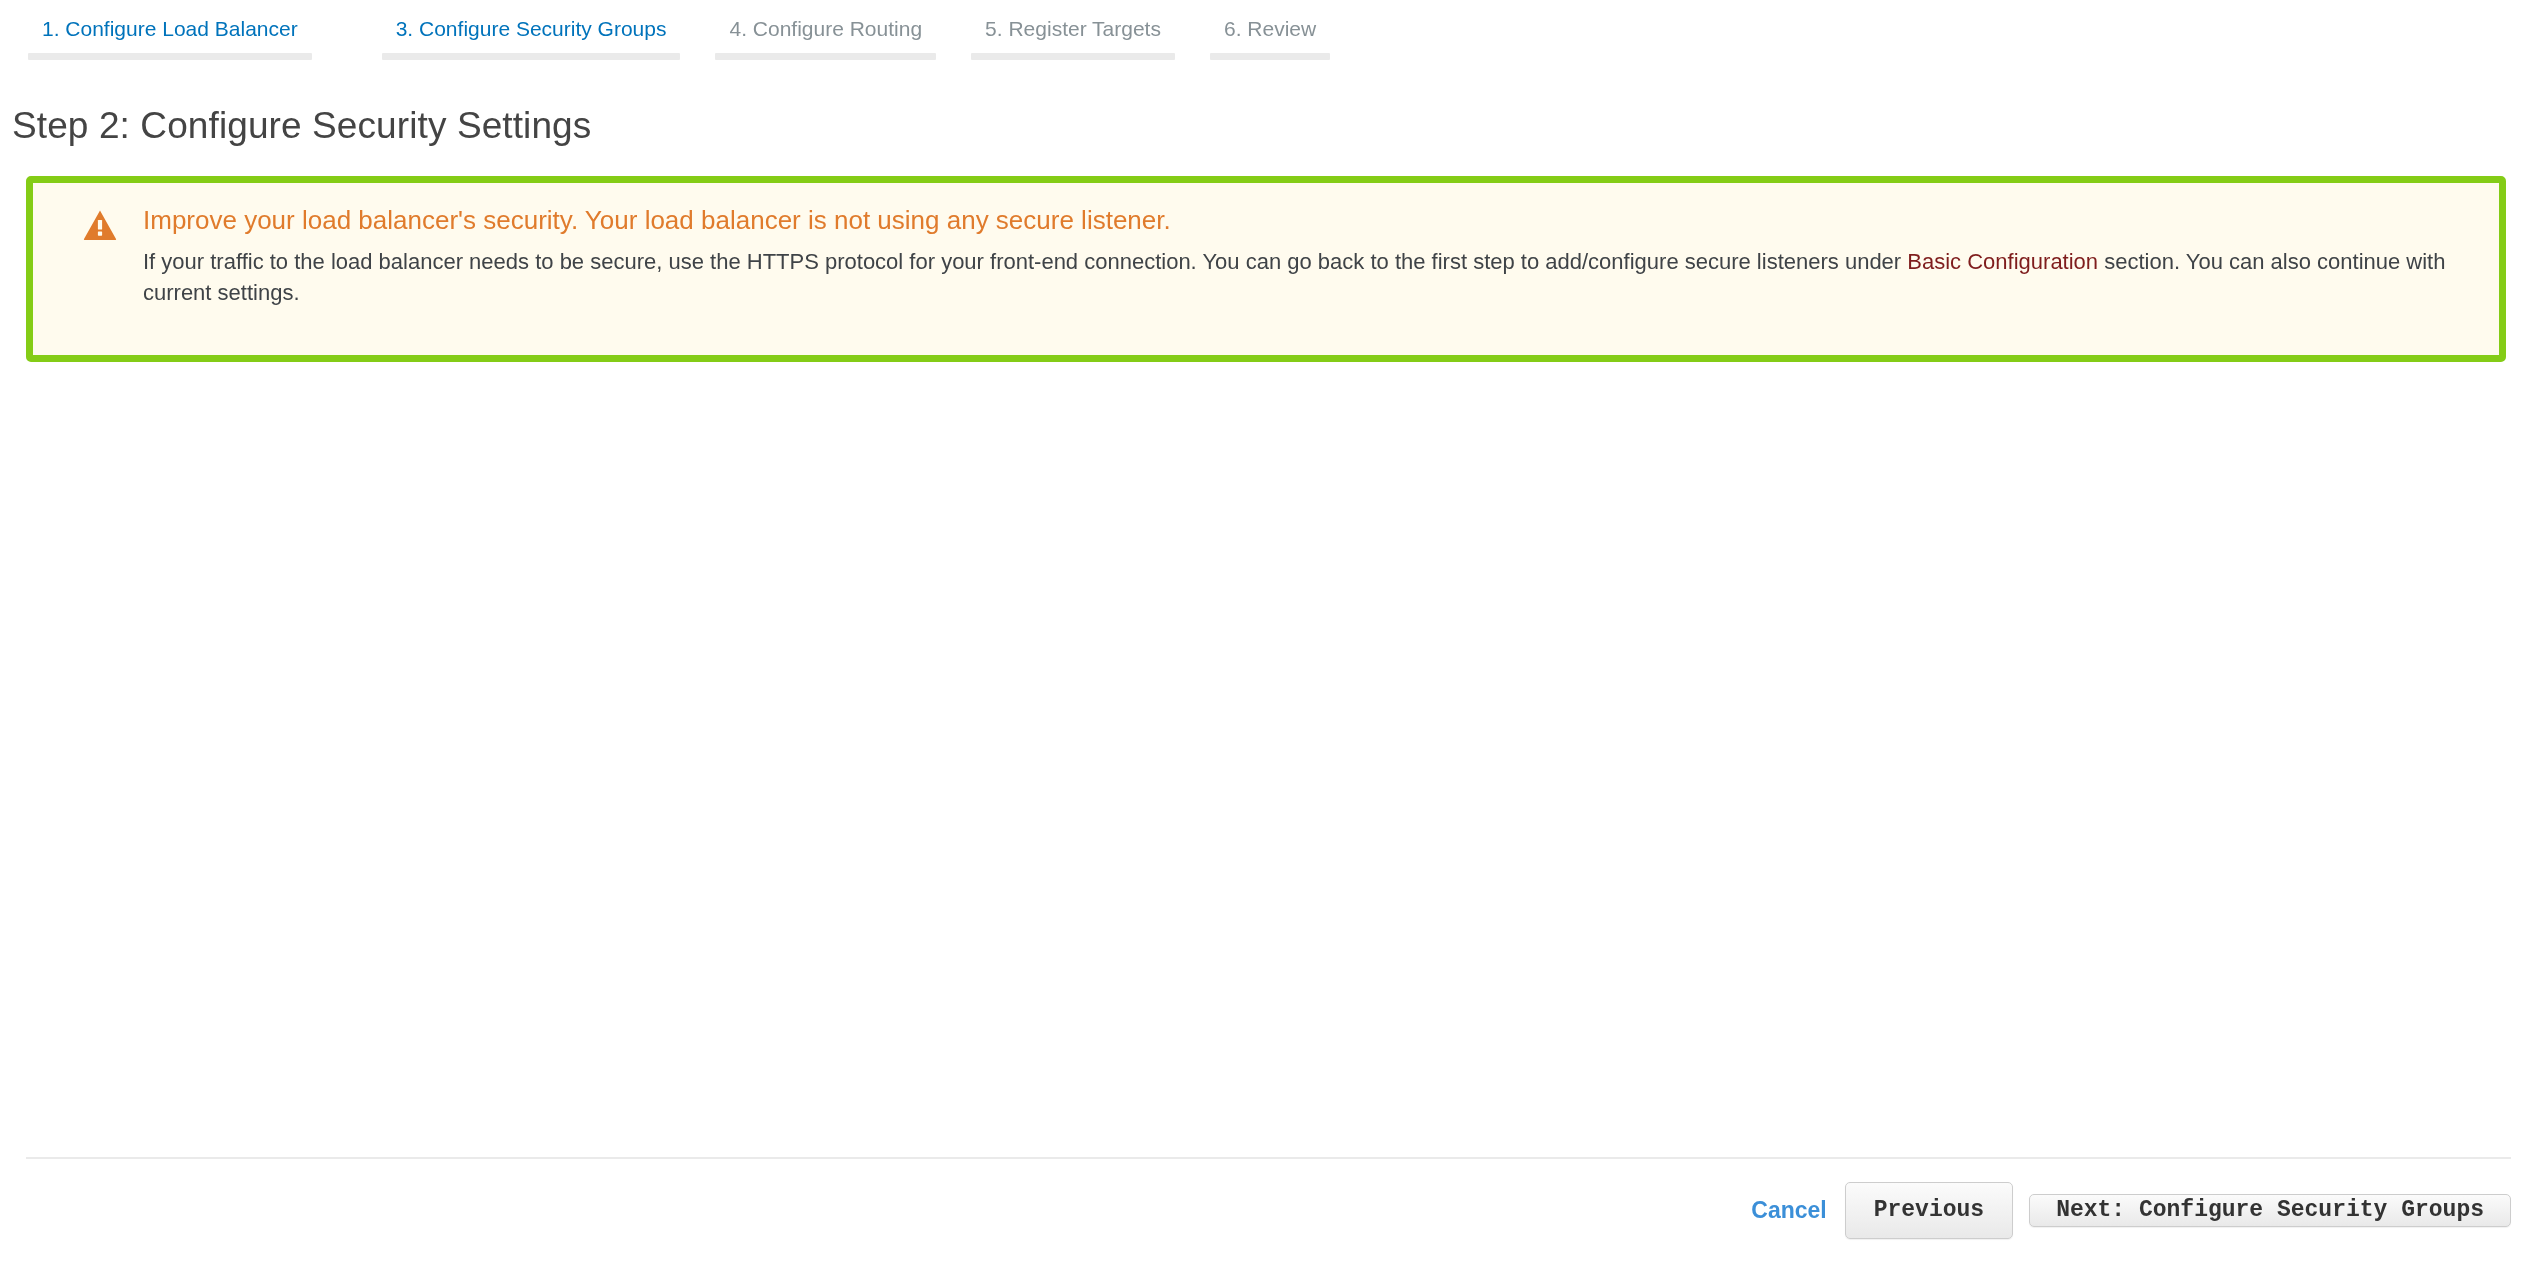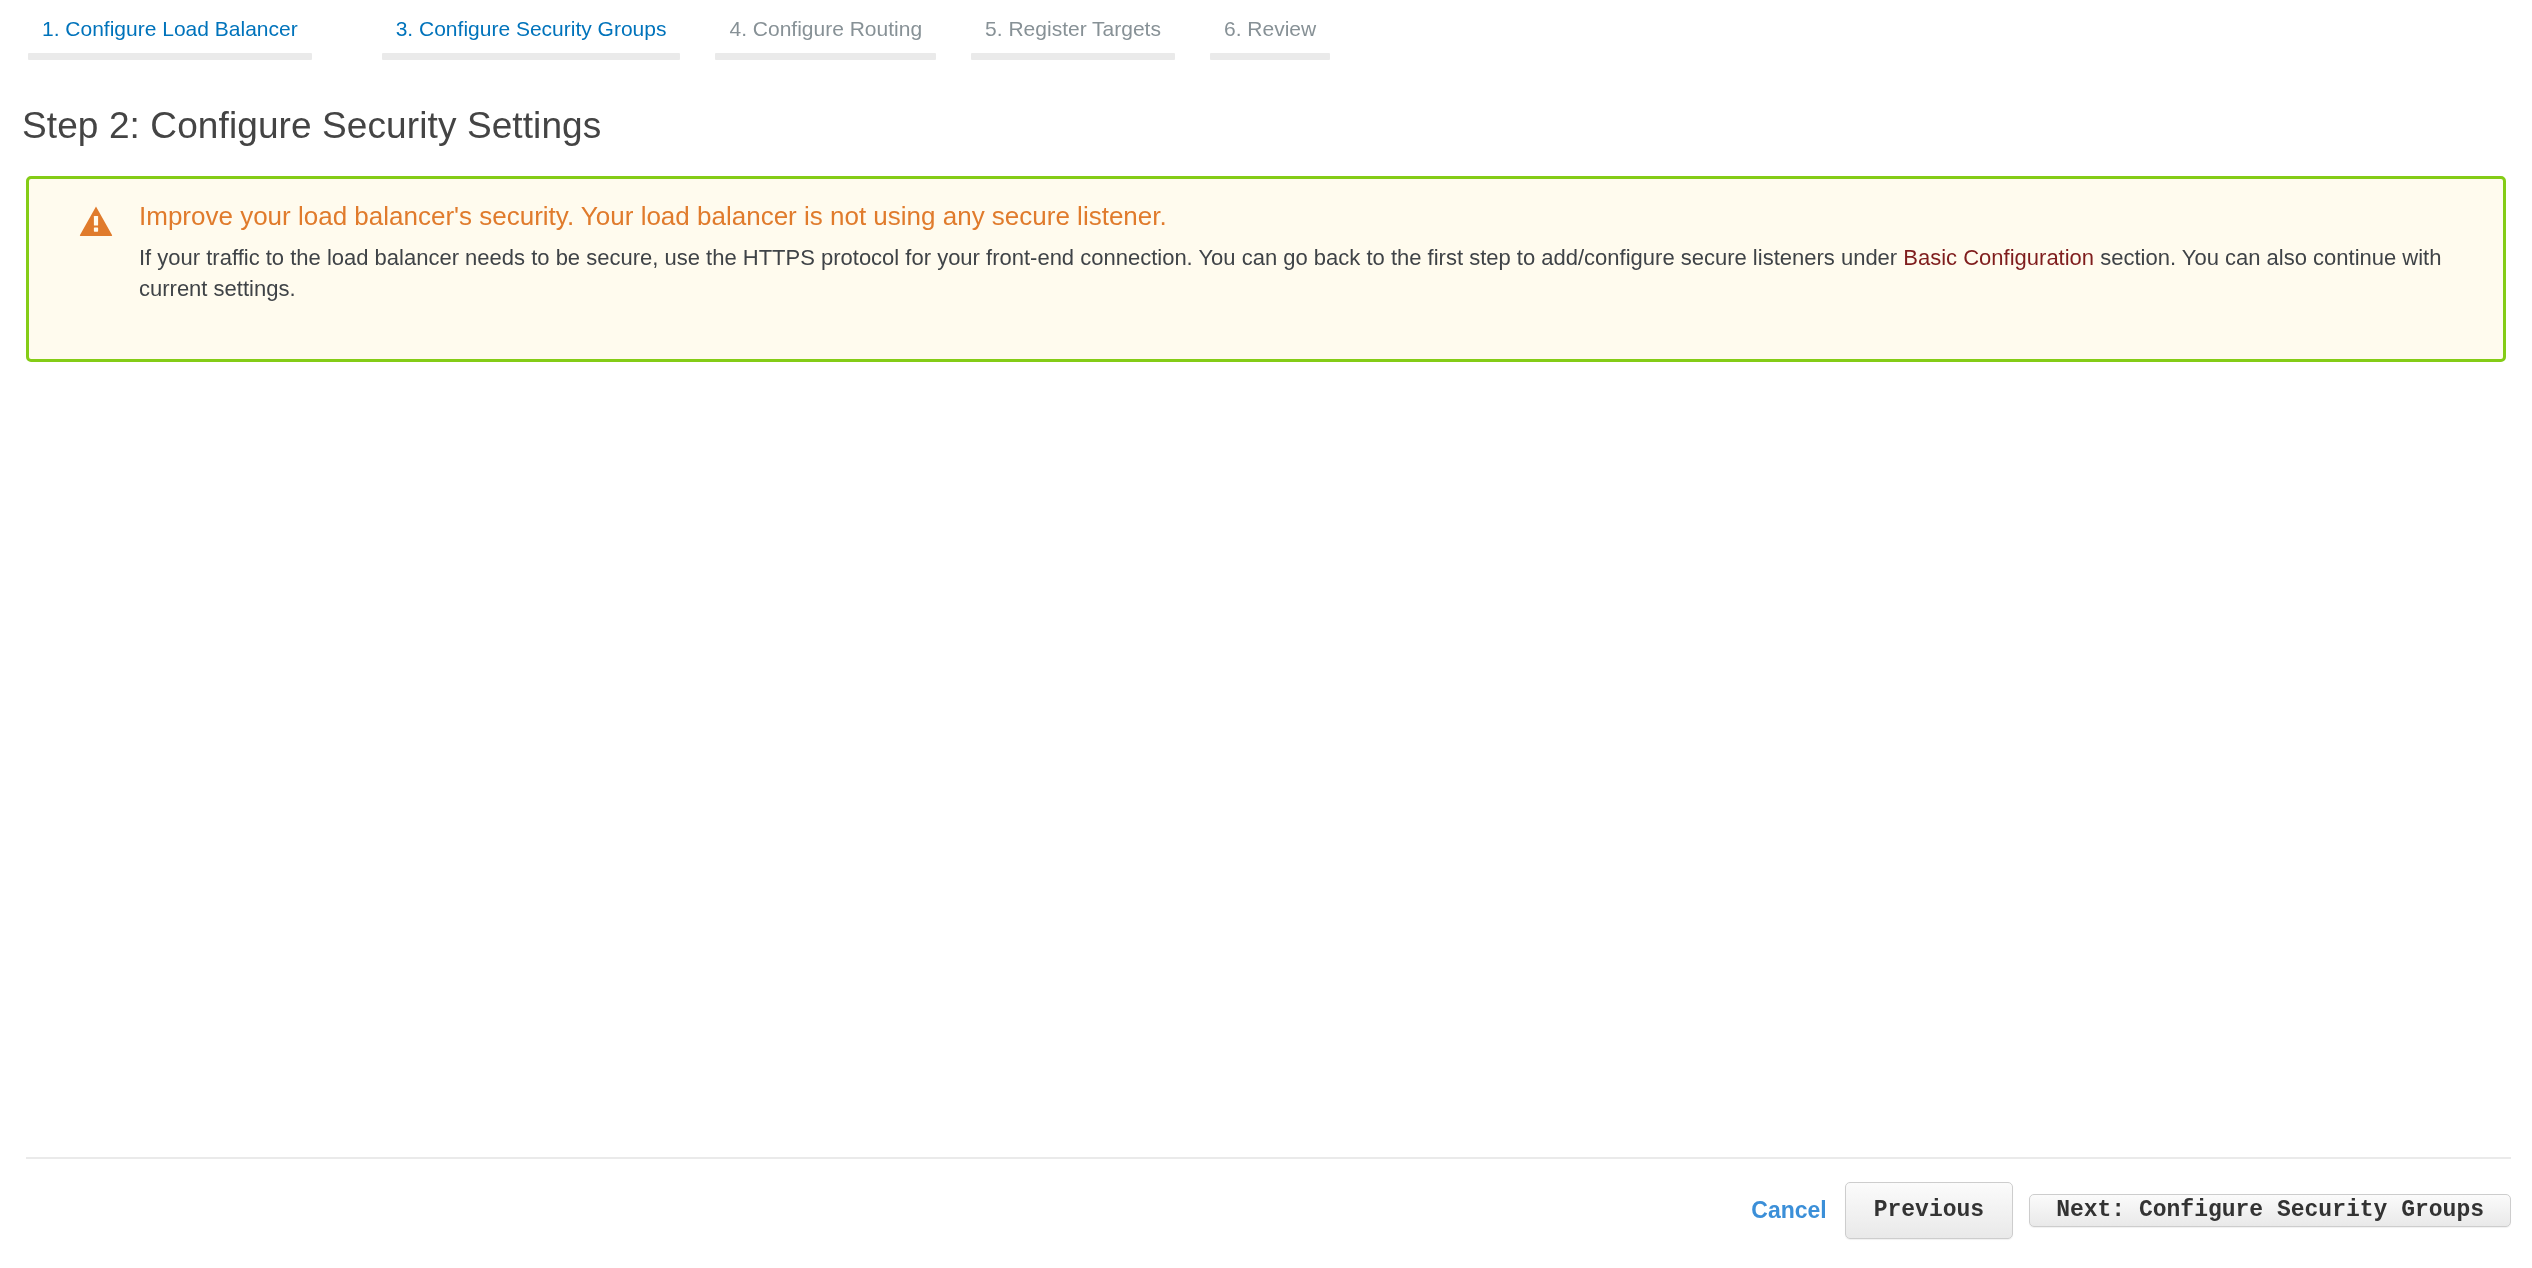--- a/index.html
+++ b/index.html
@@ -62,38 +62,38 @@
   }
   .wizard-tab.disabled .tab-label {
     color: #879196;
     font-weight: 400;
   }
 
   
   .page-title {
     position: absolute;
     top: 79px;
-    left: 22px;
+    left: 12px;
     font-size: 37px;
     font-weight: 400;
     color: #444444;
     line-height: 1.2;
     letter-spacing: 0.1px;
   }
 
   
   .alert-box {
     position: absolute;
     top: 176px;
     left: 26px;
     width: 2480px;
     height: 186px;
     box-sizing: border-box;
     background: #fffbee;
-    border: 3px solid #84cc16;
+    border: 7px solid #84cc16;
     border-radius: 5px;
     display: flex;
     align-items: flex-start;
   }
   .alert-icon {
     flex: 0 0 auto;
     margin: 26px 0 0 50px;
     width: 34px;
     height: 32px;
     position: relative;

